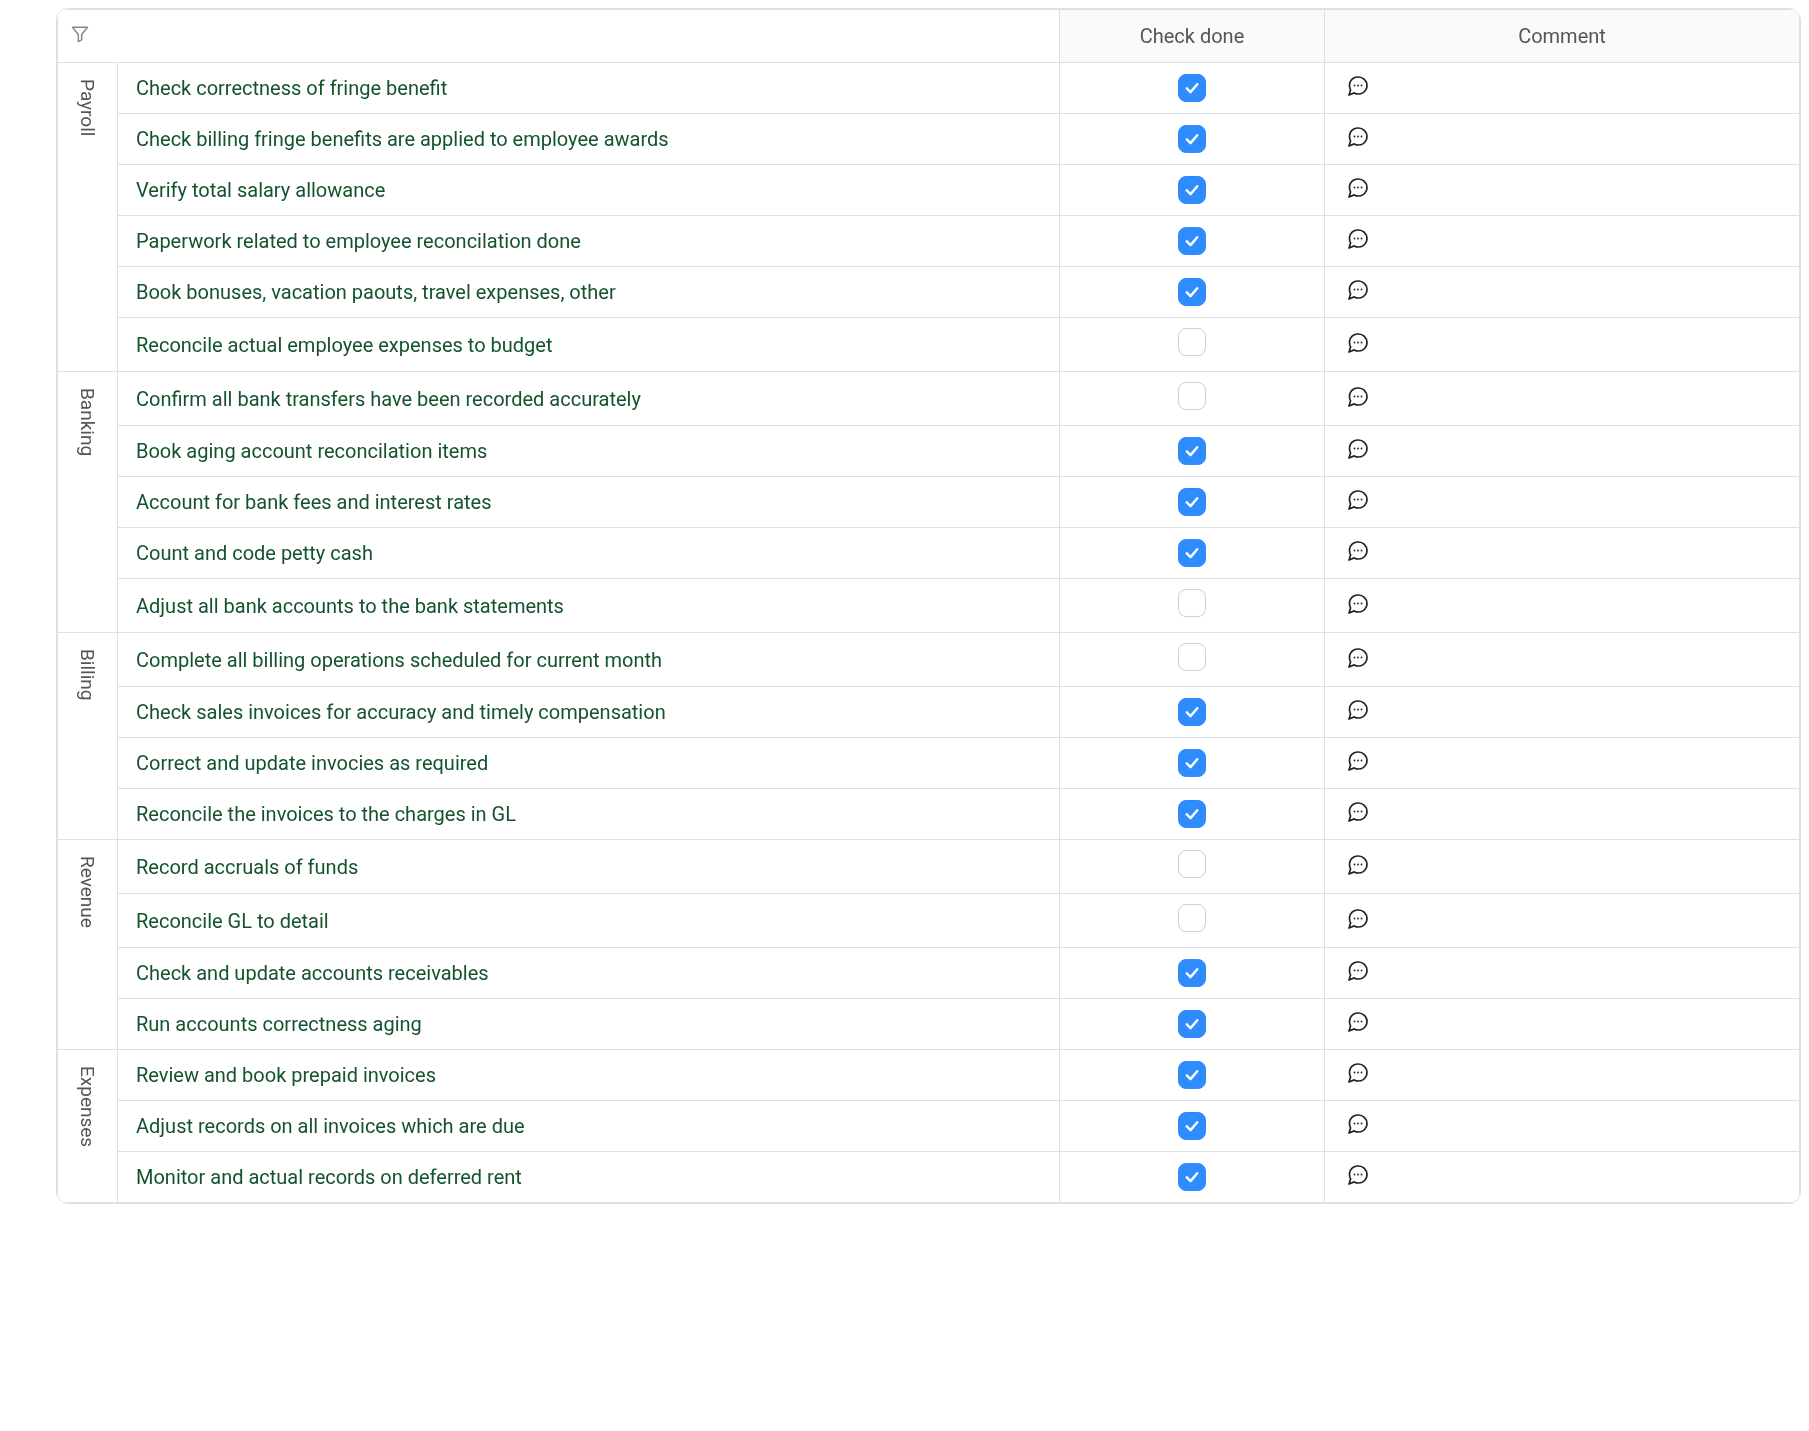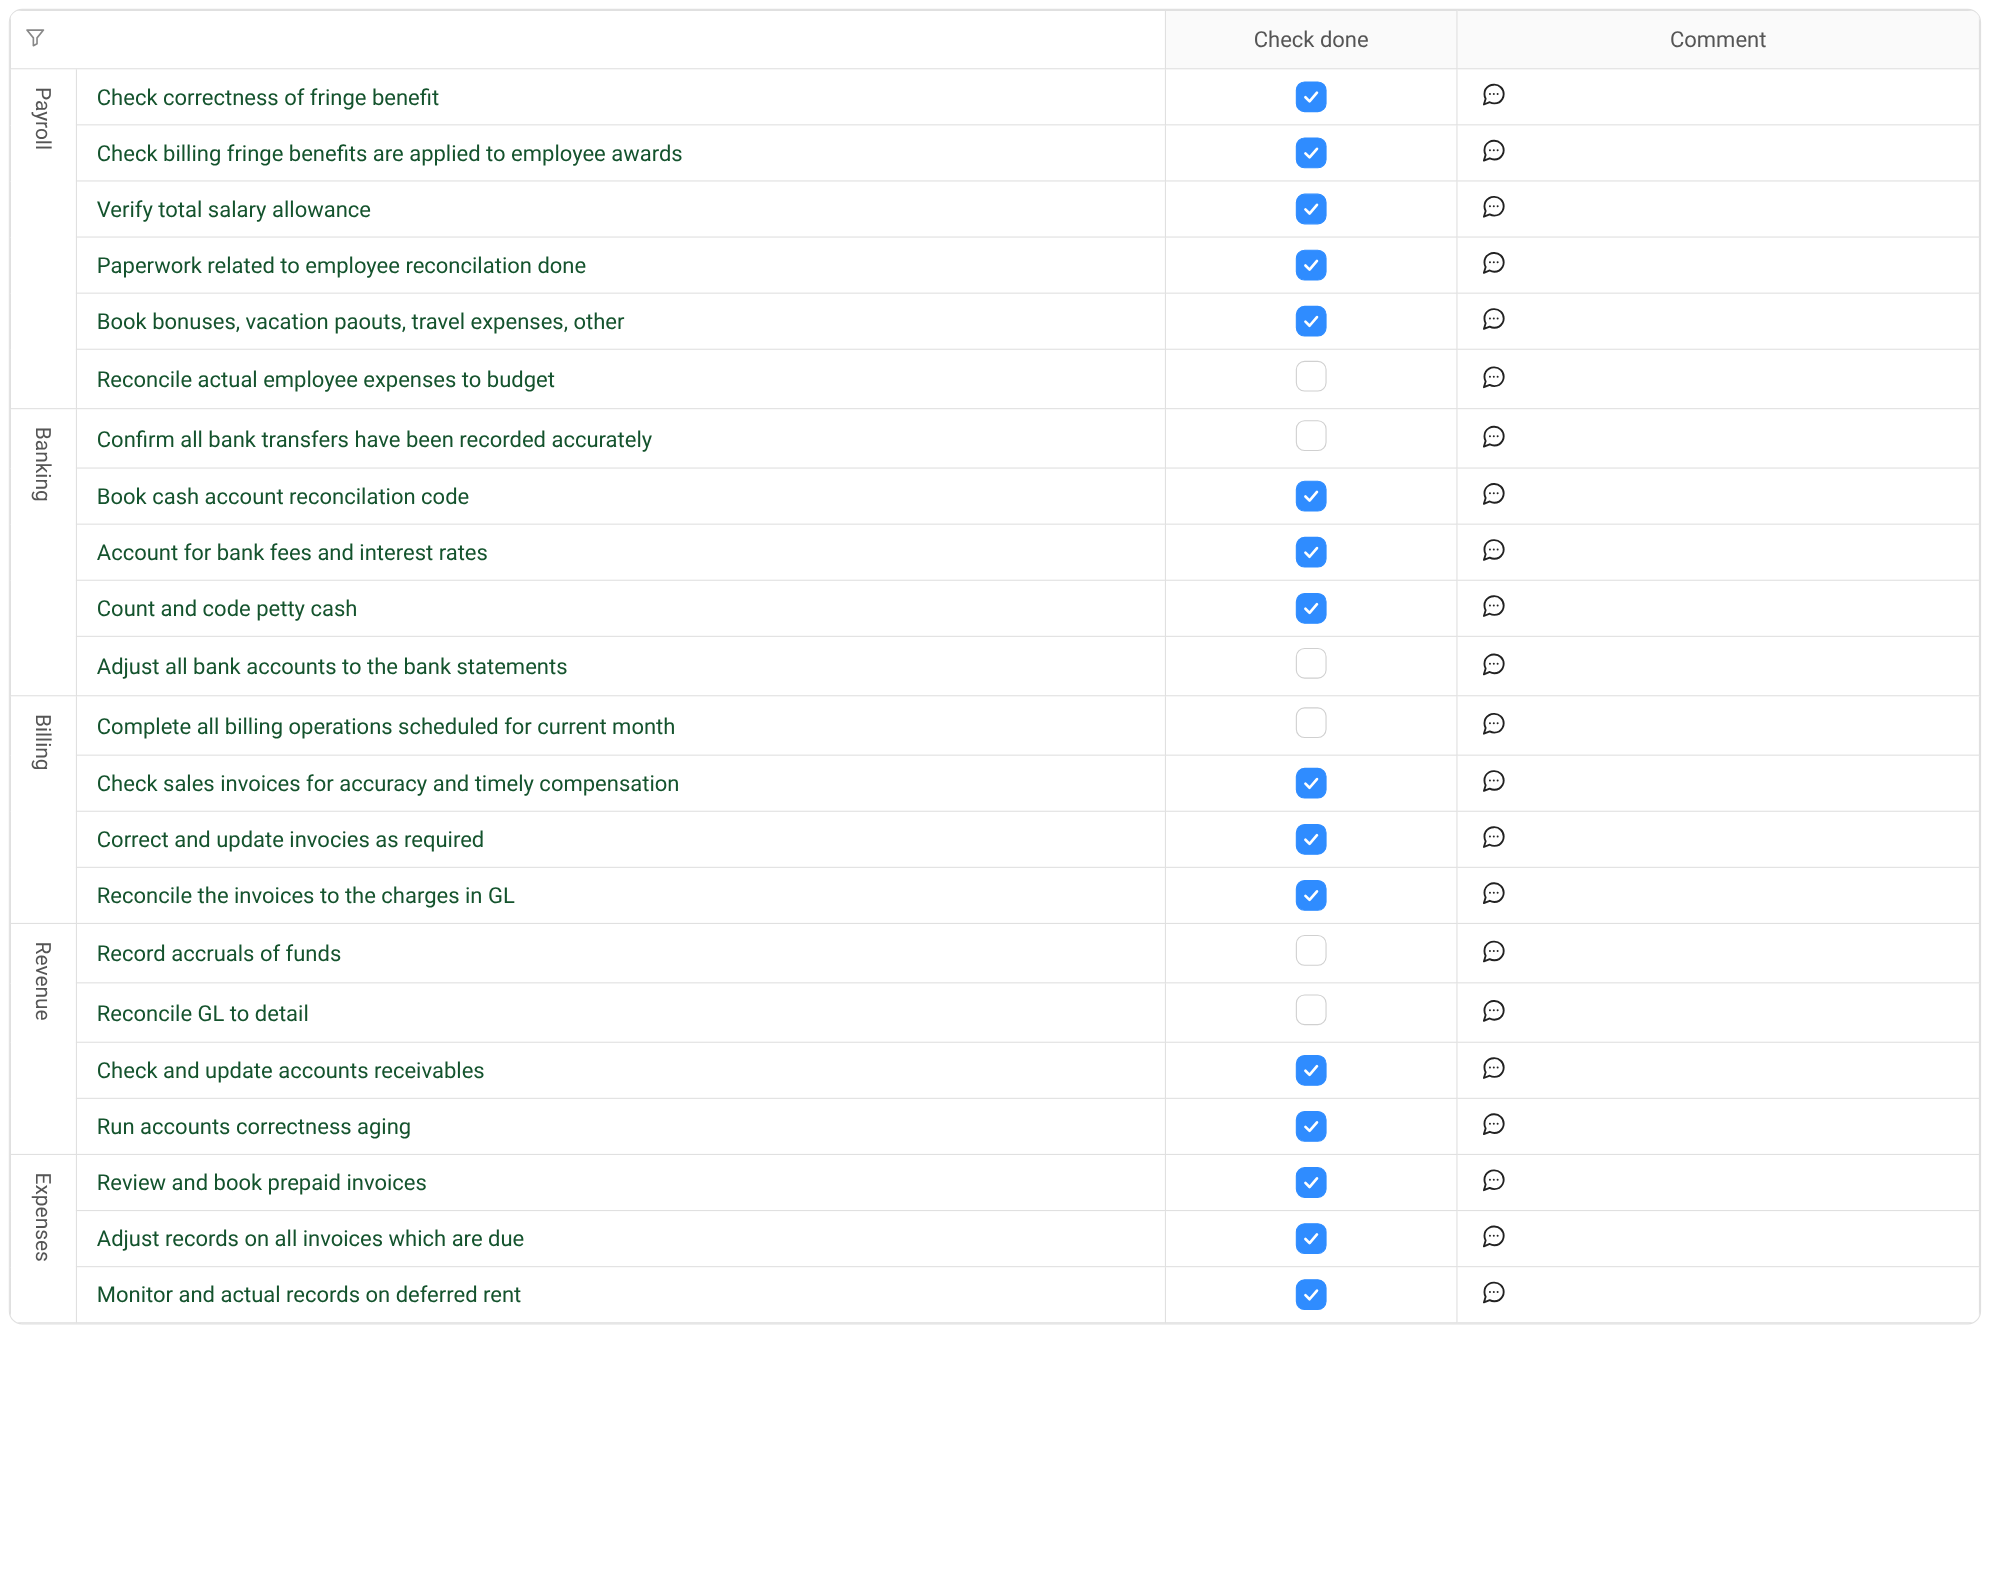--- a/index.html
+++ b/index.html
@@ -11,20 +11,21 @@
       font-family: -apple-system, BlinkMacSystemFont, 'Segoe UI', Roboto, Helvetica, Arial, sans-serif;
       font-size: 20px;
       color: #333;
       background: #fff;
       padding: 8px;
     }
     .table-container {
       border: 1px solid #e0e0e0;
       border-radius: 12px;
       overflow: hidden;
+      margin-left: 48px;
     }
     table {
       width: 100%;
       border-collapse: collapse;
       table-layout: fixed;
     }
     th, td {
       border: 1px solid #e0e0e0;
       text-align: left;
       vertical-align: middle;
@@ -255,21 +256,21 @@
           <td class="comment-cell"><span class="comment-icon">
               <svg viewBox="0 0 24 24" fill="none" stroke="currentColor" stroke-width="1.7" stroke-linecap="round" stroke-linejoin="round">
                 <path d="M21 11.5a8.38 8.38 0 0 1-1.1 4.2 8.5 8.5 0 0 1-7.4 4.3 8.38 8.38 0 0 1-4.2-1.1L3 21l1.6-5.2A8.38 8.38 0 0 1 3.5 11.5a8.5 8.5 0 0 1 4.3-7.4A8.38 8.38 0 0 1 12 3a8.5 8.5 0 0 1 9 8.5z"></path>
                 <circle cx="8.5" cy="11.5" r="0.9" fill="currentColor" stroke="none"></circle>
                 <circle cx="12" cy="11.5" r="0.9" fill="currentColor" stroke="none"></circle>
                 <circle cx="15.5" cy="11.5" r="0.9" fill="currentColor" stroke="none"></circle>
               </svg>
             </span></td>
         </tr>
         <tr>
-          <td class="task-cell">Book cash account reconcilation code</td>
+          <td class="task-cell">Book aging account reconcilation items</td>
           <td class="check-cell"><span class="checkbox checked">
               <svg viewBox="0 0 24 24" fill="none" stroke="#fff" stroke-width="3.2" stroke-linecap="round" stroke-linejoin="round">
                 <polyline points="5 12.5 10 17.5 19 7"></polyline>
               </svg>
             </span></td>
           <td class="comment-cell"><span class="comment-icon">
               <svg viewBox="0 0 24 24" fill="none" stroke="currentColor" stroke-width="1.7" stroke-linecap="round" stroke-linejoin="round">
                 <path d="M21 11.5a8.38 8.38 0 0 1-1.1 4.2 8.5 8.5 0 0 1-7.4 4.3 8.38 8.38 0 0 1-4.2-1.1L3 21l1.6-5.2A8.38 8.38 0 0 1 3.5 11.5a8.5 8.5 0 0 1 4.3-7.4A8.38 8.38 0 0 1 12 3a8.5 8.5 0 0 1 9 8.5z"></path>
                 <circle cx="8.5" cy="11.5" r="0.9" fill="currentColor" stroke="none"></circle>
                 <circle cx="12" cy="11.5" r="0.9" fill="currentColor" stroke="none"></circle>

